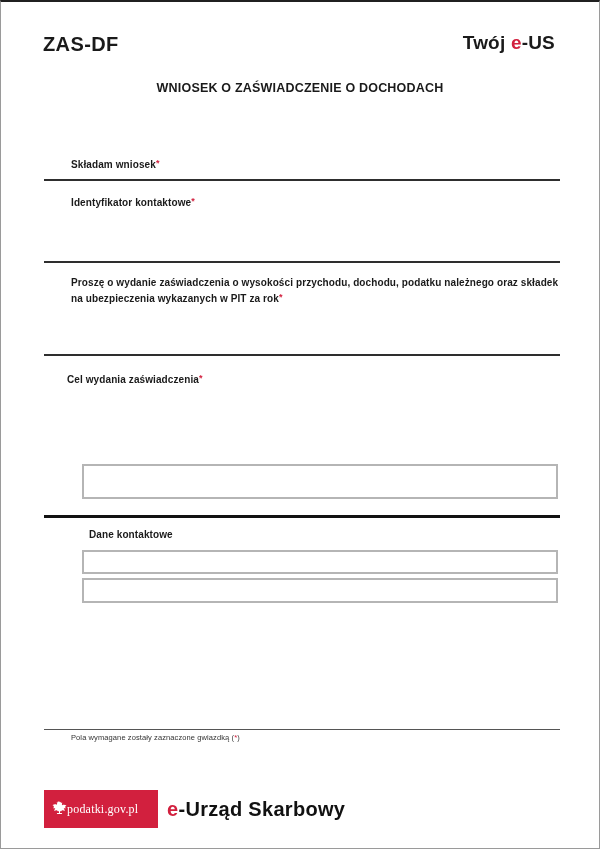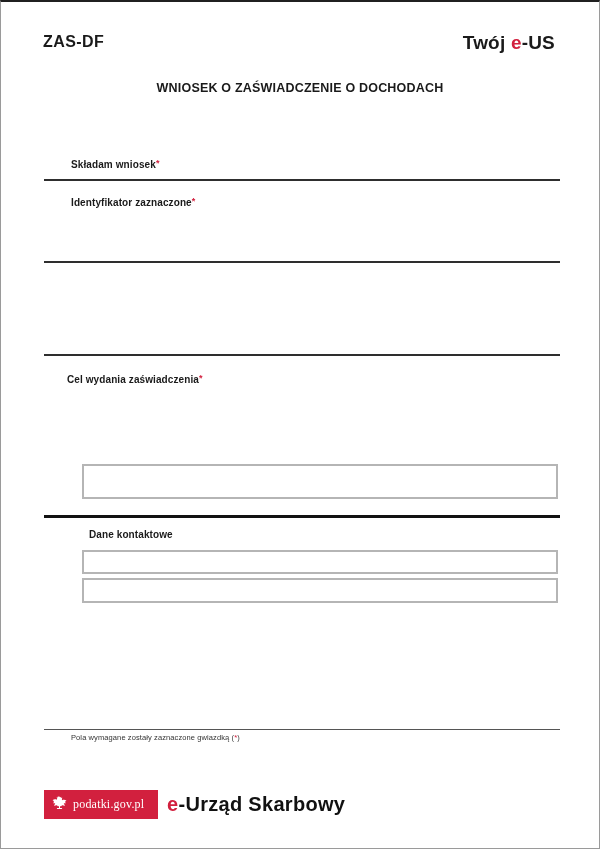--- a/index.html
+++ b/index.html
@@ -8,44 +8,44 @@
     width:600px; height:849px;
     background:#fff;
     font-family:"Liberation Sans", sans-serif;
     color:#1a1a1a;
     border:1px solid #9a9a9a;
     border-top:2px solid #202020;
     box-sizing:border-box;
     overflow:hidden;
   }
   .abs { position:absolute; }
-  .form-code { left:42px; top:31px; font-size:16px; font-weight:bold; letter-spacing:.4px; }
+  .form-code { left:42px; top:31px; font-size:20px; font-weight:bold; letter-spacing:.4px; }
   .brand-top { right:44px; top:30px; font-size:19px; font-weight:bold; letter-spacing:.2px; }
   .accent { color:var(--accent-red, #d2203e); }
   .page-title { left:0; right:0; top:79px; text-align:center; font-size:12.5px; font-weight:bold; letter-spacing:.2px; }
   .field-label { font-size:10px; font-weight:bold; letter-spacing:.1px; }
   .req { color:var(--accent-red, #d2203e); font-size:9px; vertical-align:2px; }
   .divider { left:43px; width:516px; height:2px; background:#2e2e2e; }
   .divider.thick { height:3px; background:#121212; }
   .divider.thin { height:1px; background:#555; }
   .text-input {
     position:absolute;
     left:81px; width:460px;
     border:2px solid var(--input-border, #b5b5b5);
     background:#fff;
     font-family:"Liberation Sans", sans-serif;
     font-size:11px; padding:0 6px; box-sizing:content-box;
   }
   .note { font-size:7.5px; color:#333; letter-spacing:.1px; }
   .logo-row { left:43px; top:788px; display:flex; align-items:center; }
   .logo-badge {
-    width:106px; height:29px;
+    width:106px; height:38px;
     background:var(--accent-red, #d2203e);
     display:flex; align-items:center;
-    padding-left:8px; gap:6px;
+    padding-left:8px; 
   }
   .logo-badge-text { color:#fff; font-family:"Liberation Serif", serif; font-size:12px; letter-spacing:.2px; }
   .brand-bottom { margin-left:9px; font-size:20px; font-weight:bold; letter-spacing:.3px; color:#111; }
 </style>
 </head>
 <body>
 
 <div class="page">
 
   <div class="abs form-code">ZAS-DF</div>
@@ -54,24 +54,27 @@
   </div>
 
   <div class="abs page-title">WNIOSEK O ZAŚWIADCZENIE O DOCHODACH</div>
 
   <div class="abs field-label" style="left:70px; top:112px;margin-top:44px;">
     <span>Składam wniosek</span><span class="req">*</span>
   </div>
   <div class="abs divider" style="top:177px;"></div>
 
   <div class="abs field-label" style="left:70px; top:194px;">
-    <span>Identyfikator zaznaczone</span><span class="req">*</span>
+    <span>Identyfikator kontaktowe</span><span class="req">*</span>
   </div>
   <div class="abs divider" style="top:259px;"></div>
 
+  <div class="abs field-label" style="left:70px; top:273px; width:496px; line-height:15px;">
+    <span>Proszę o wydanie zaświadczenia o wysokości przychodu, dochodu, podatku należnego oraz składek na ubezpieczenia wykazanych w PIT za rok</span><span class="req">*</span>
+  </div>
   <div class="abs divider" style="top:352px;"></div>
 
   <div class="abs field-label" style="left:66px; top:371px;">
     <span>Cel wydania zaświadczenia</span><span class="req">*</span>
   </div>
   <input type="text" class="text-input" style="top: 462px; height: 31px;" value="">
   <div class="abs divider thick" style="top:513px;"></div>
 
   <div class="abs field-label" style="left:70px; top:527px;margin-left:18px;">
     <span>Dane kontaktowe</span>

